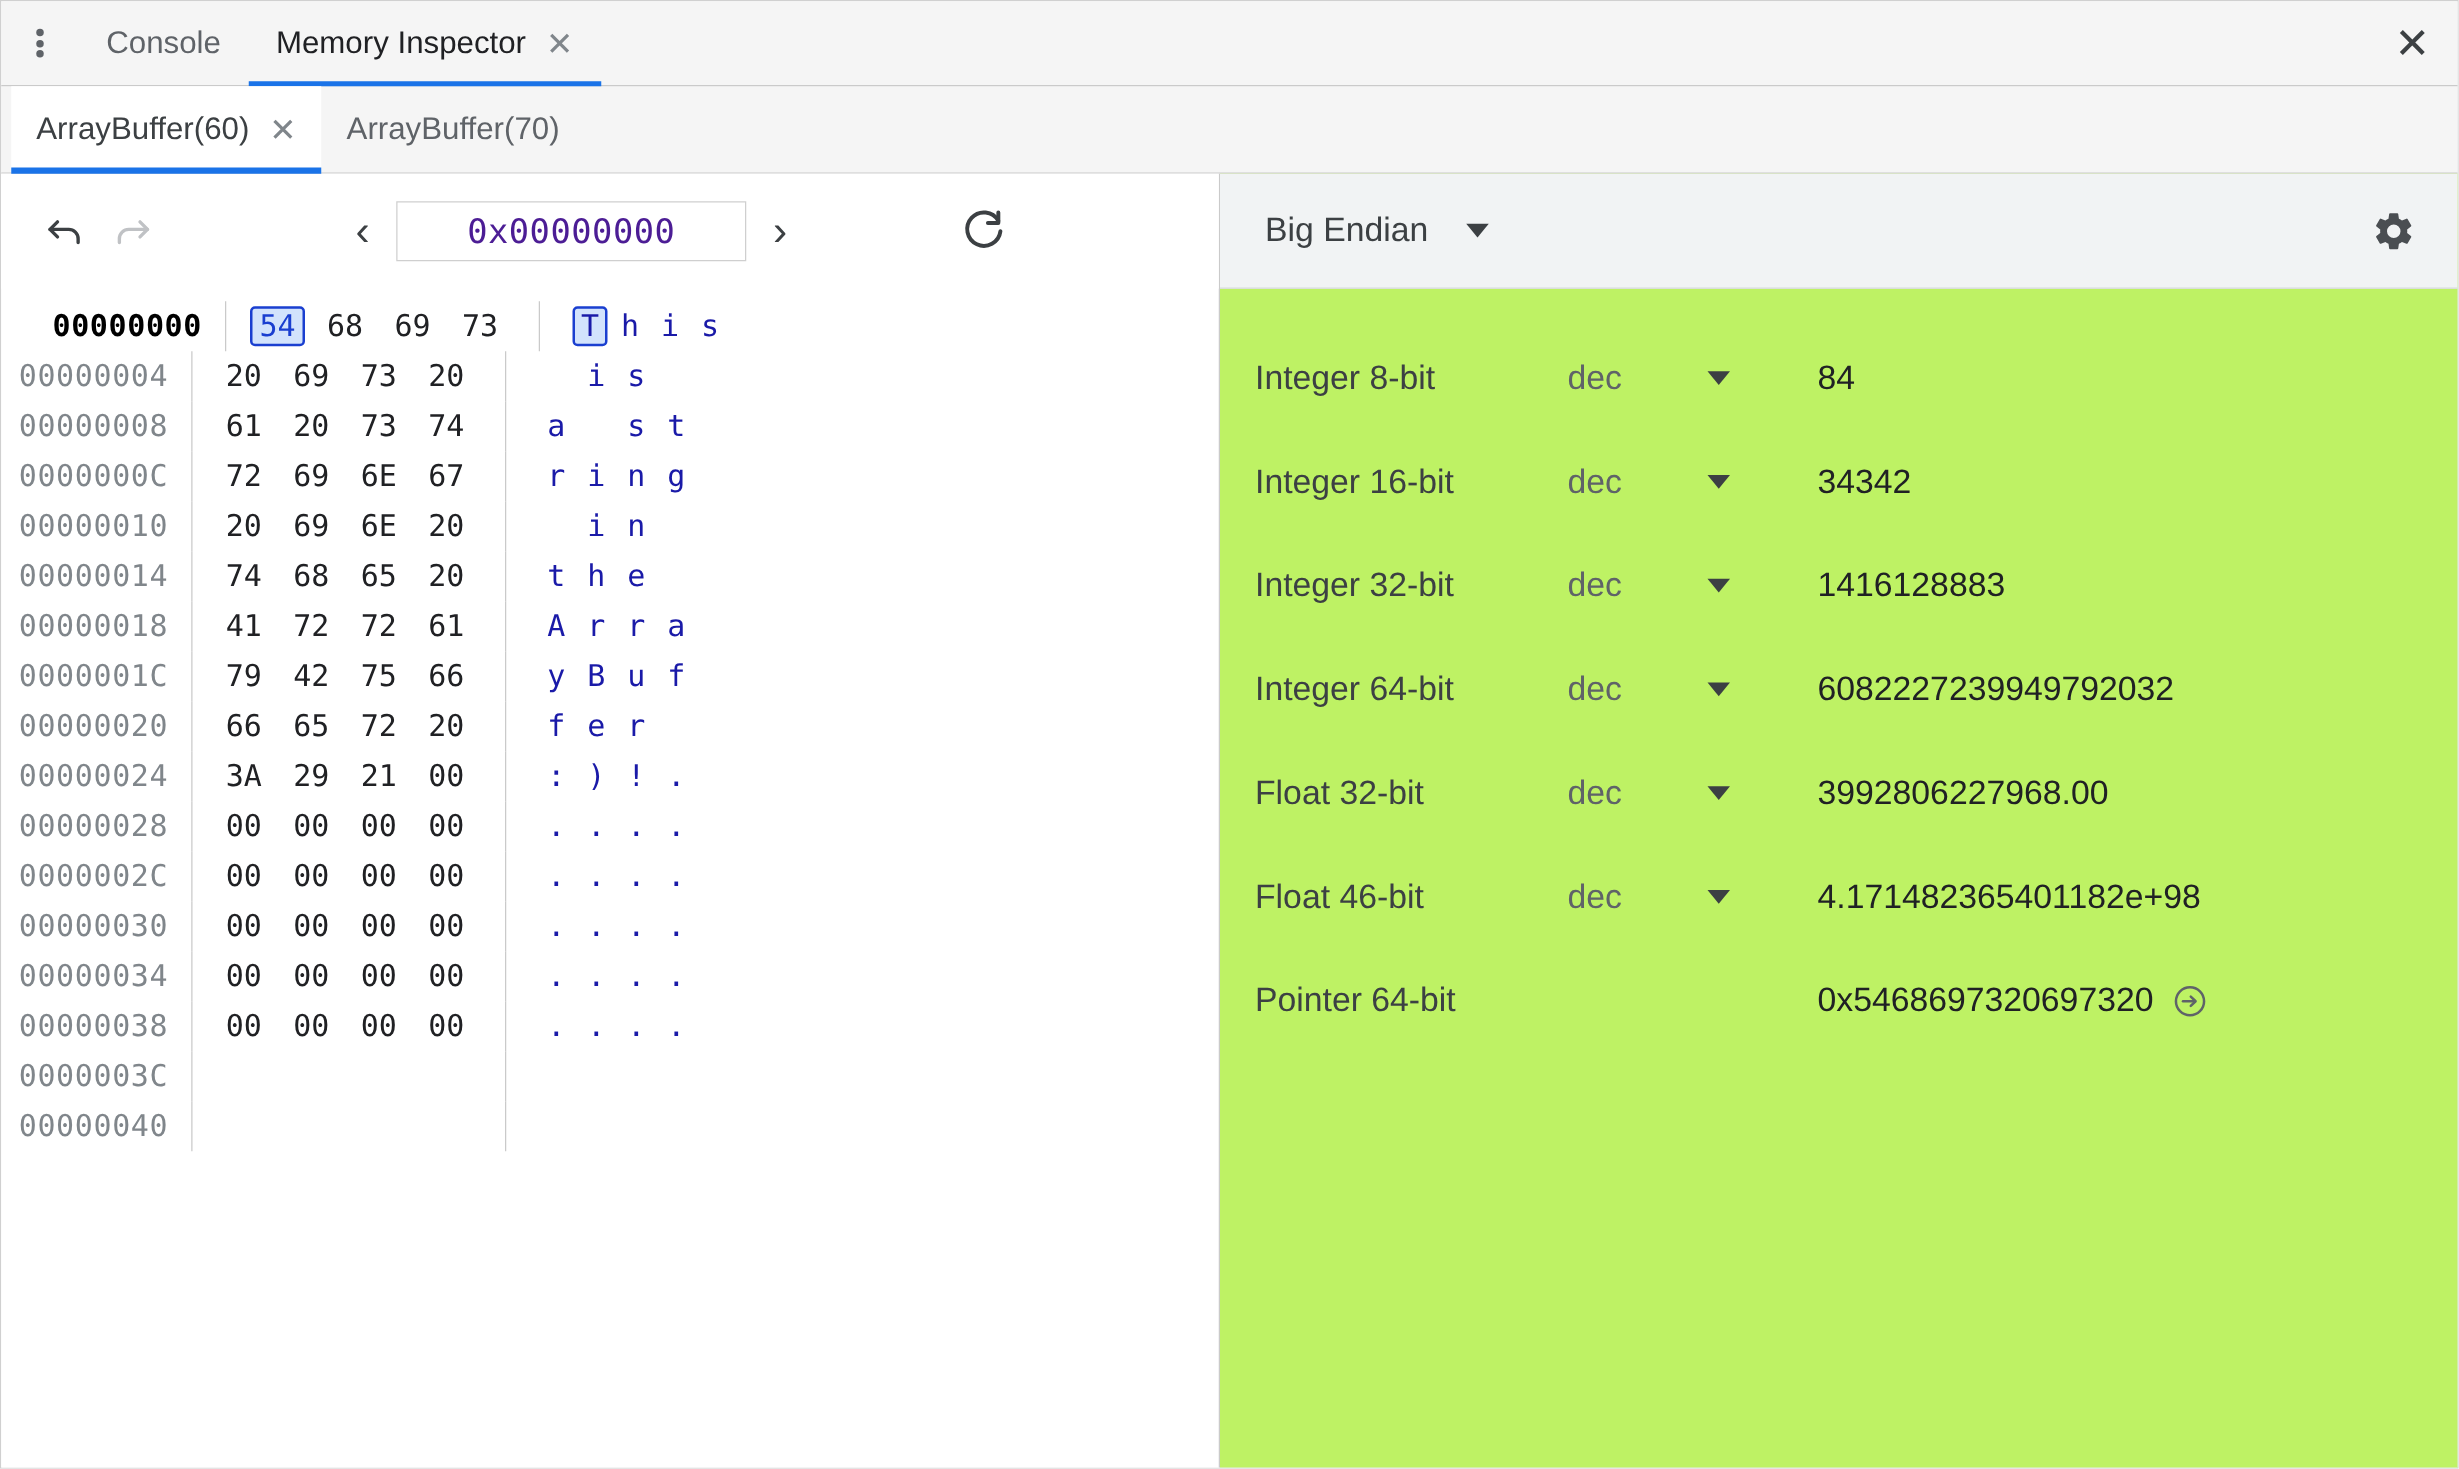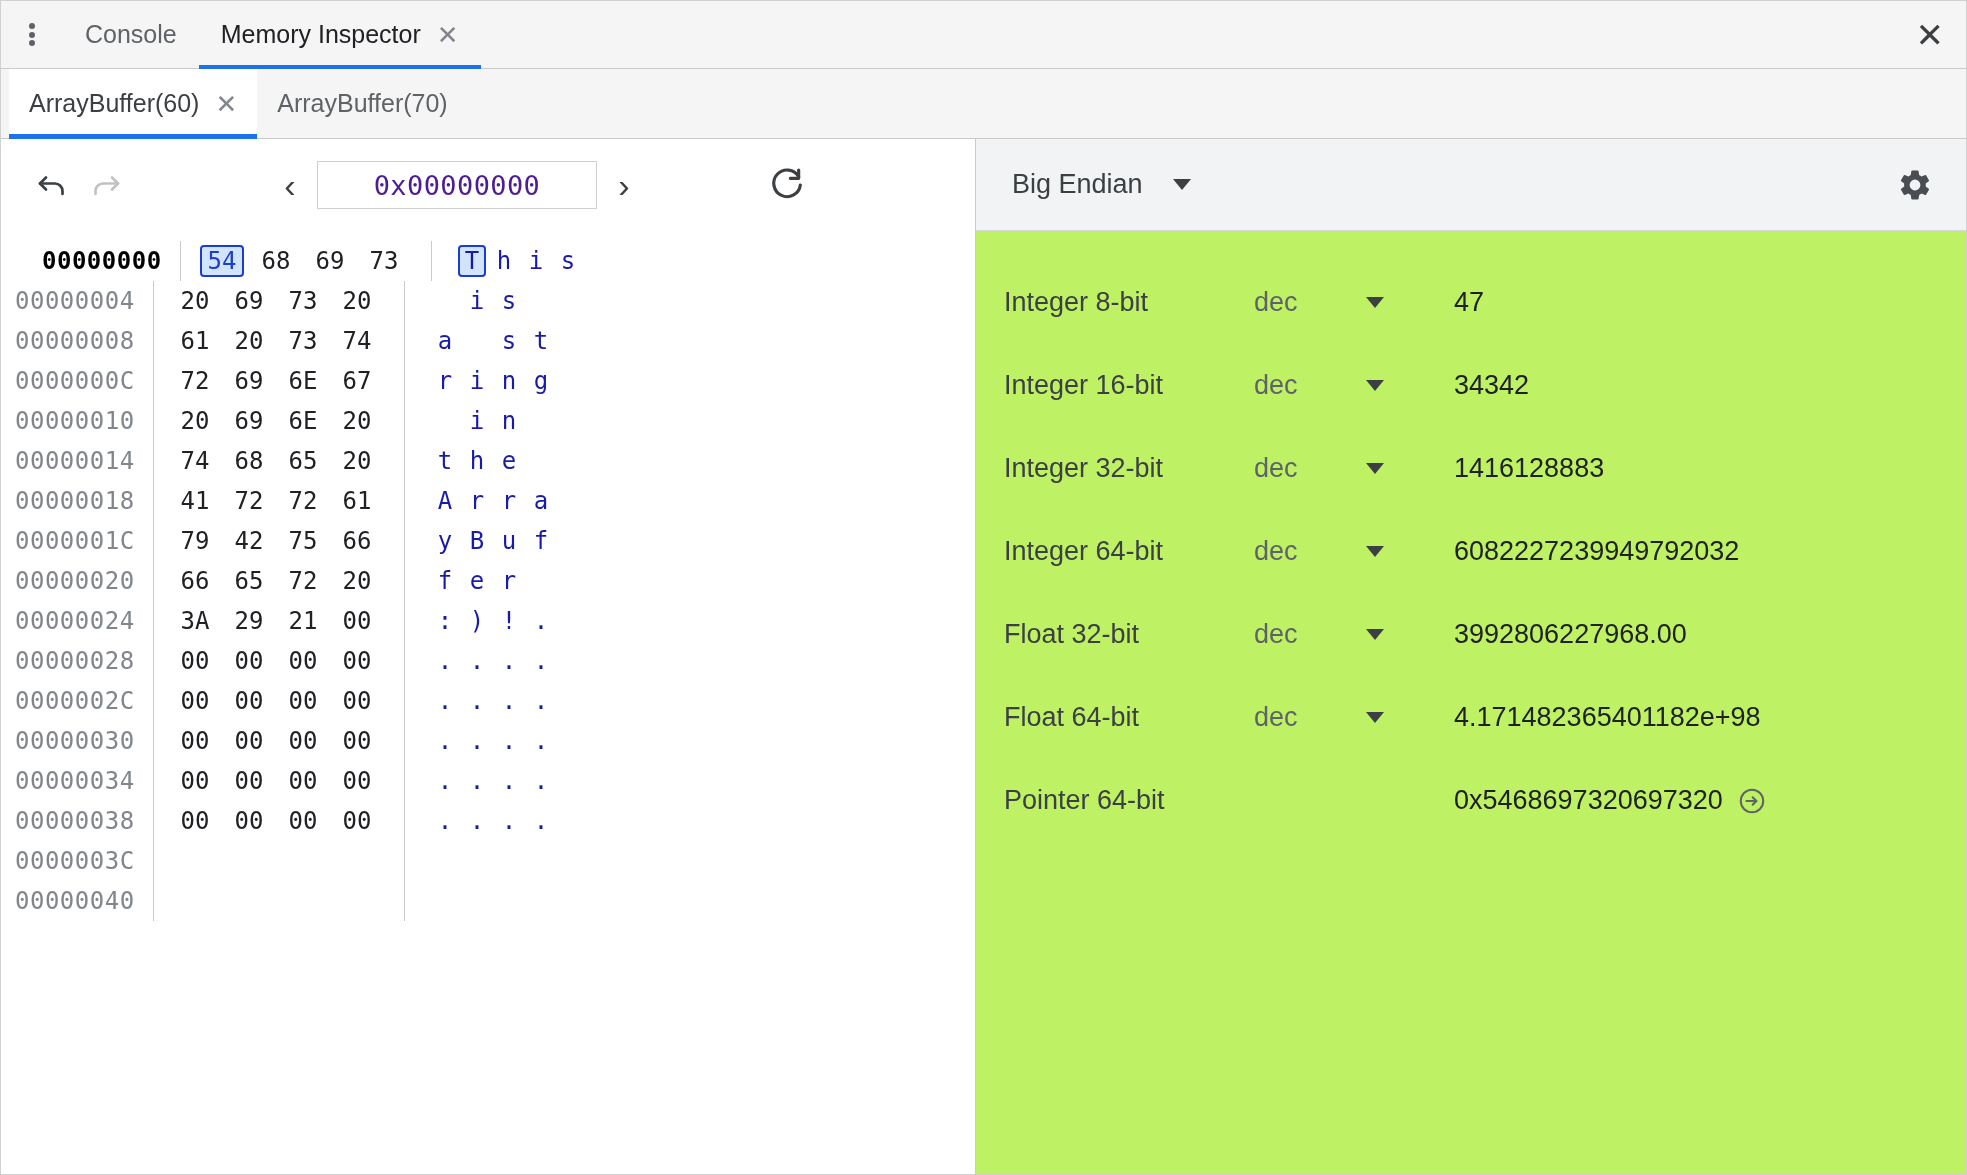--- a/index.html
+++ b/index.html
@@ -709,21 +709,21 @@
       </div>
 
       <div class="vi-list">
           <div class="vi-row">
             <div class="vi-type">Integer 8-bit</div>
             <div class="vi-mode">
               <span class="vi-mode-label">dec</span>
               <span class="caret"></span>
             </div>
             <div class="vi-value">
-              <span>47</span>
+              <span>84</span>
             </div>
           </div>
           <div class="vi-row">
             <div class="vi-type">Integer 16-bit</div>
             <div class="vi-mode">
               <span class="vi-mode-label">dec</span>
               <span class="caret"></span>
             </div>
             <div class="vi-value">
               <span>34342</span>
@@ -753,21 +753,21 @@
             <div class="vi-type">Float 32-bit</div>
             <div class="vi-mode">
               <span class="vi-mode-label">dec</span>
               <span class="caret"></span>
             </div>
             <div class="vi-value">
               <span>3992806227968.00</span>
             </div>
           </div>
           <div class="vi-row">
-            <div class="vi-type">Float 64-bit</div>
+            <div class="vi-type">Float 46-bit</div>
             <div class="vi-mode">
               <span class="vi-mode-label">dec</span>
               <span class="caret"></span>
             </div>
             <div class="vi-value">
               <span>4.171482365401182e+98</span>
             </div>
           </div>
           <div class="vi-row">
             <div class="vi-type">Pointer 64-bit</div>

